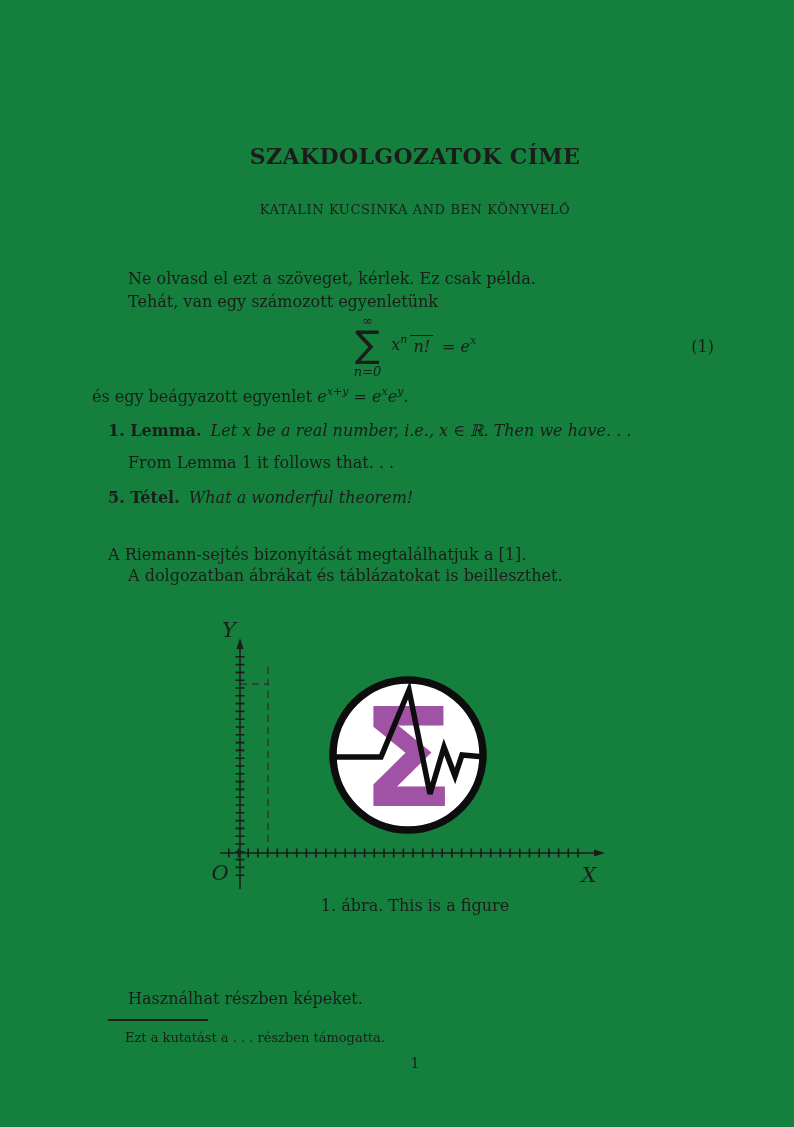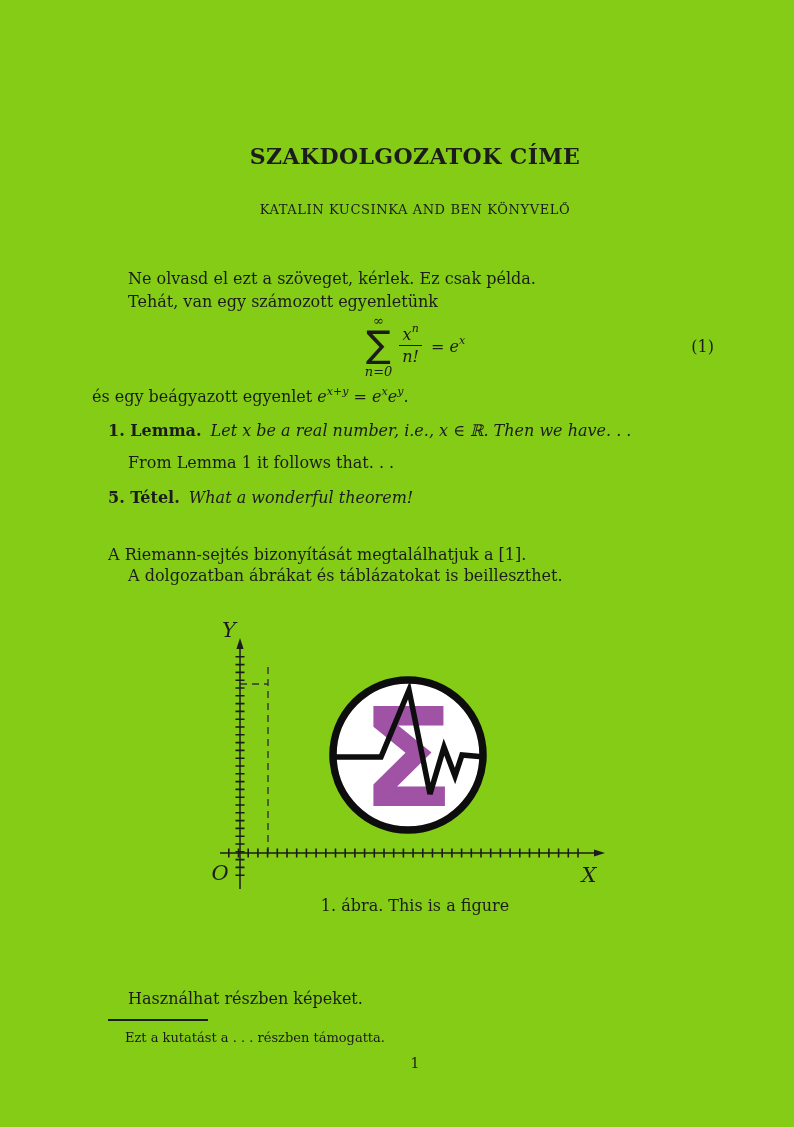--- a/index.html
+++ b/index.html
@@ -1,17 +1,17 @@
 <!DOCTYPE html>
 <html><head>
 <meta charset="utf-8">
 <style>
   html,body { margin:0; padding:0; background:#ffffff; }
   .page {
-    position:relative; width:794px; height:1127px; background:#84cc16;
+    position:relative; width:794px; height:1127px; background:#15803d;
     font-family:"DejaVu Serif", serif; color:#1c1c1c; overflow:hidden;
   }
   .abs { position:absolute; }
   .doc-title {
     left:108px; top:143px; width:614px; text-align:center;
     font-size:22px; font-weight:bold; letter-spacing:0.4px; white-space:nowrap;
   }
   .authors {
     left:108px; top:202px; width:614px; text-align:center;
     font-size:13px; letter-spacing:0.6px; white-space:nowrap;
@@ -23,21 +23,21 @@
   sup.exp { font-size:11px; position:relative; top:-1px; vertical-align:super; line-height:0; font-style:italic; }
   
   .equation-row {
     left:108px; top:312px; width:614px; height:68px;
     display:flex; justify-content:center; align-items:center;
   }
   .sum-stack { display:flex; flex-direction:column; align-items:center; line-height:1; }
   .sum-upper { font-size:13px; line-height:1; }
   .sum-sigma { font-size:37px; line-height:0.95; font-family:"DejaVu Sans", sans-serif; font-weight:normal; }
   .sum-lower { font-size:13px; font-style:italic; line-height:1; margin-top:3px; }
-  .fraction { display:inline-flex; flex-direction:column; align-items:center; margin:0 9px 0 7px; font-size:16px; }
+  .fraction { display:inline-flex; flex-direction:row; align-items:center; margin:0 9px 0 7px; font-size:16px; }
   .fraction .num { padding:0 3px 1px 3px; font-style:italic; line-height:1.15; }
   .fraction .den { border-top:1.2px solid #1c1c1c; padding:1px 3px 0 3px; font-style:italic; line-height:1.2; }
   .eq-rhs { font-size:16px; font-style:italic; }
   .eq-number { position:absolute; right:8px; top:50%; transform:translateY(-50%); font-size:16px; font-style:normal; }
   .math { font-style:italic; }
   .figure-wrap { left:198px; top:612px; width:420px; height:292px; }
   .caption { left:108px; top:896px; width:614px; text-align:center; font-size:16px; }
   .footnote-rule { left:108px; top:1019px; width:100px; height:1.5px; background:#1c1c1c; }
   .footnote { left:108px; top:1030px; font-size:13px; text-indent:17px; white-space:nowrap; }
   .folio { left:108px; top:1055px; width:614px; text-align:center; font-size:14px; }

